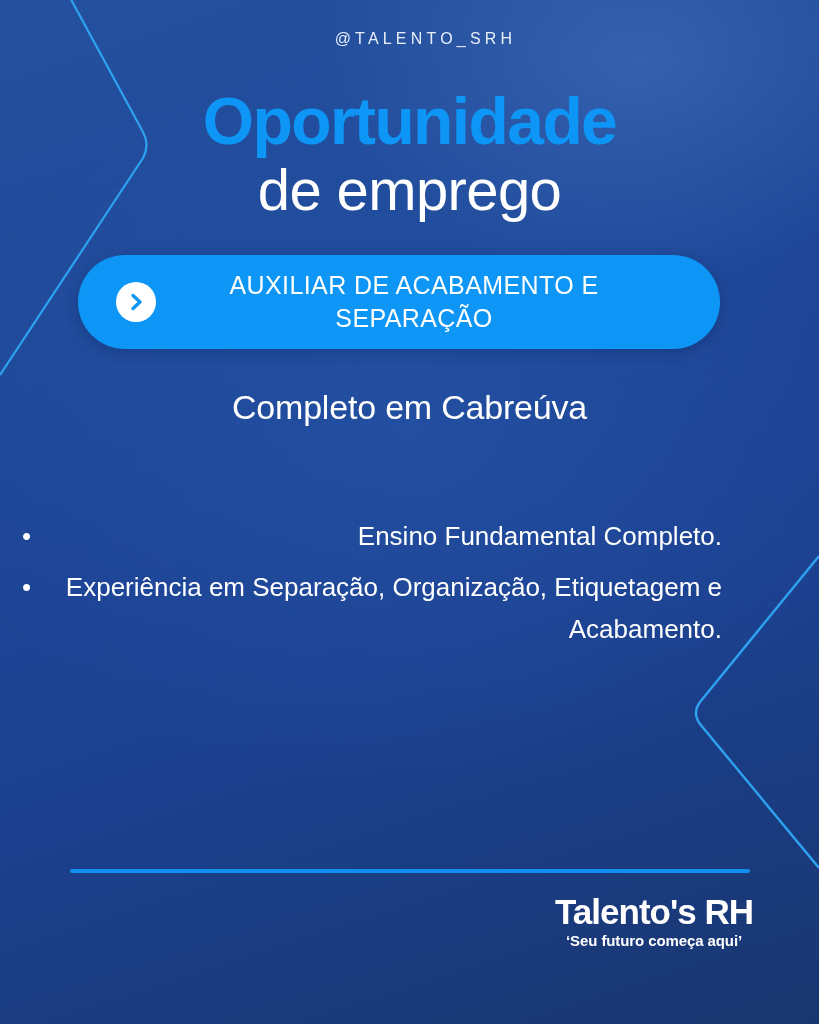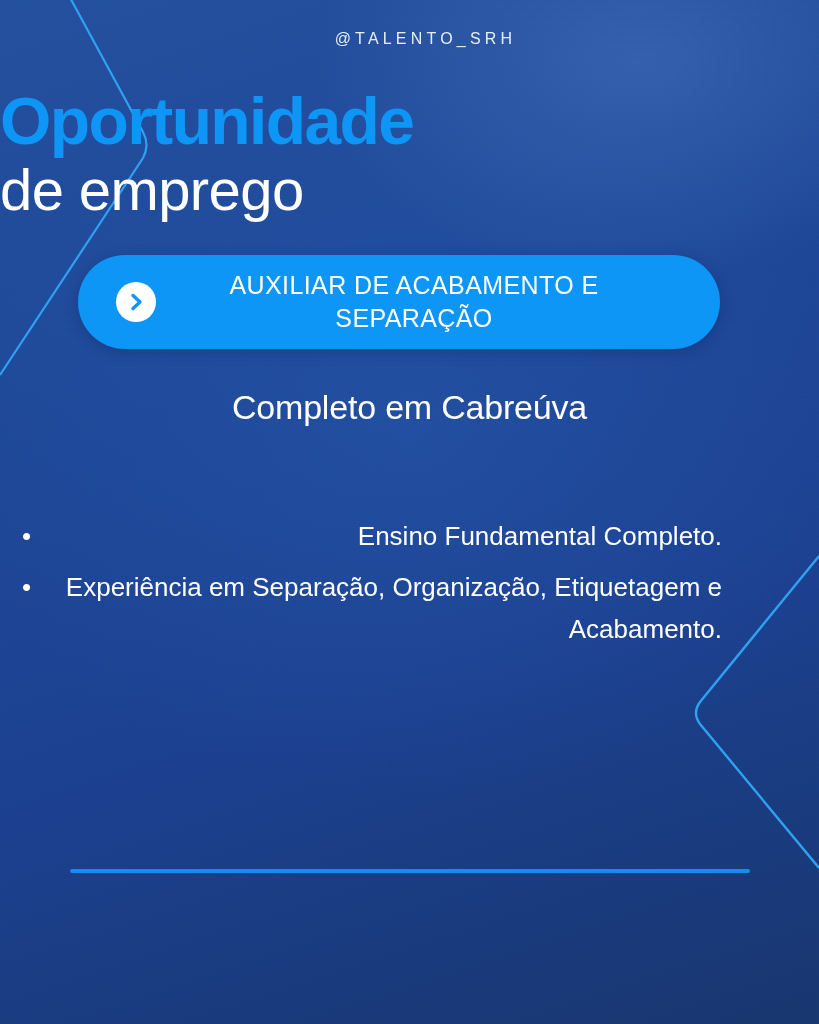--- a/index.html
+++ b/index.html
@@ -51,20 +51,21 @@
     letter-spacing: 4.2px;
     font-weight: 400;
   }
 
   
   .headline {
     position: absolute;
     top: 88px;
     left: 0;
     width: 819px;
+    text-align: center;
     line-height: 1.0;
   }
   .headline .line1 {
     display: block;
     color: #0d96f5;
     font-size: 66px;
     font-weight: 800;
     letter-spacing: -1.6px;
   }
   .headline .line2 {
@@ -252,14 +253,18 @@
     </div>
     <div class="req-item">
       <span class="req-bullet">•</span>
       <span class="req-text">Experiência em Separação, Organização, Etiquetagem e Acabamento.</span>
     </div>
   </div>
 
   <div class="divider"></div>
 
 
+  <div class="brand">
+    <div class="brand-name">Talento's RH</div>
+    <div class="brand-tagline">‘Seu futuro começa aqui’</div>
+  </div>
 
 </div>
 
 </body></html>

